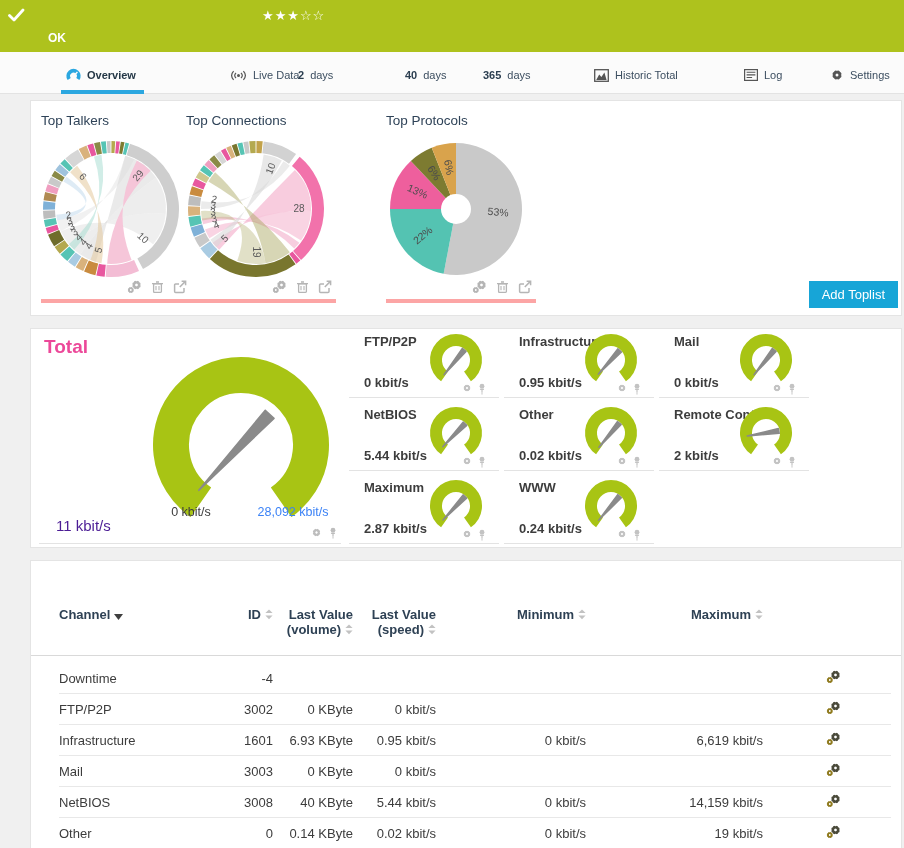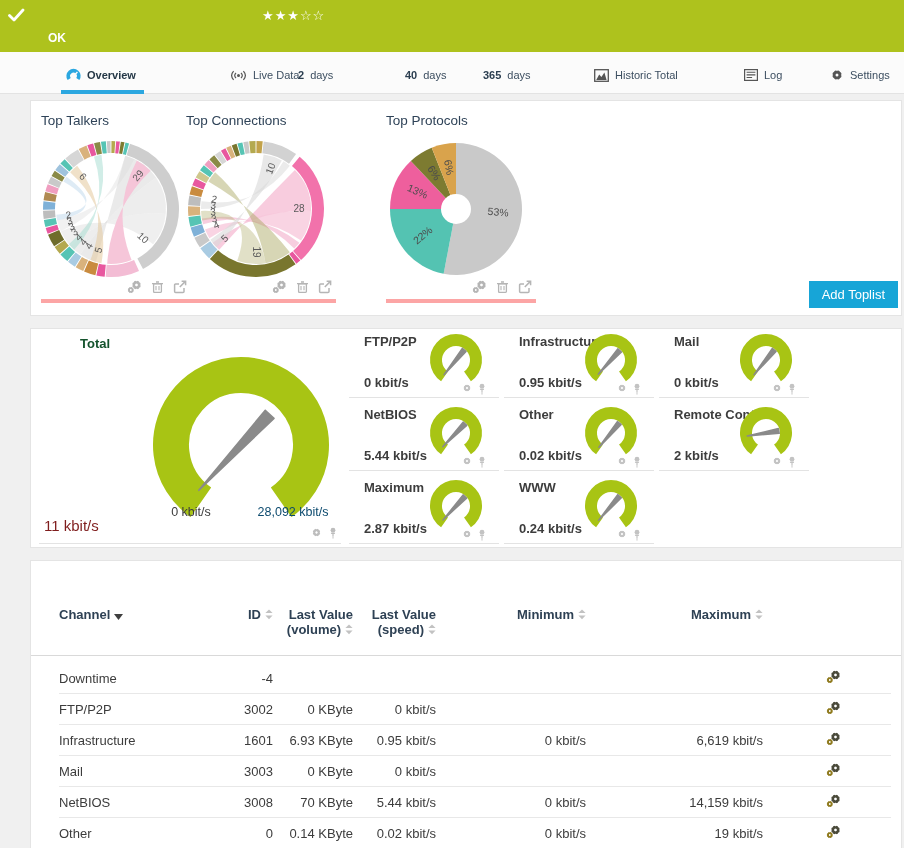--- a/index.html
+++ b/index.html
@@ -29,25 +29,25 @@
   #panel-gauges{top:328px;height:220px;}
   #panel-table{top:560px;height:292px;border-bottom:none;}
   
   .tl-cell{position:absolute;top:12px;width:150px;height:186px;border-bottom:4px solid #fca5a5;}
   .tl-title{font-size:13.5px;color:#2f4358;}
   .tl-chart{position:absolute;top:26px;left:0;cursor:pointer;}
   .tl-icons{position:absolute;bottom:5px;right:4px;display:flex;gap:9px;align-items:center;}
   .tl-icons span{cursor:pointer;line-height:0;}
   .btn-add{position:absolute;top:180px;right:3px;background:#17a5d7;color:#fff;border:none;font-size:13px;font-family:"Liberation Sans",sans-serif;padding:6px 13px;cursor:pointer;}
   
-  .total-label{position:absolute;left:13px;top:7px;font-size:13px;font-weight:700;color:#14532d;margin-left:36px;}
+  .total-label{position:absolute;left:13px;top:7px;font-size:19px;font-weight:700;color:#ec4899;}
   .total-gauge{position:absolute;left:100px;top:16px;}
   .scale-min{position:absolute;left:128px;top:176px;width:64px;text-align:center;font-size:12.5px;color:#3c3c3c;}
-  .scale-max{position:absolute;left:214px;top:176px;width:96px;text-align:center;font-size:12.5px;color:#0c4a6e;}
-  .total-value{position:absolute;left:13px;top:188px;font-size:15px;color:#7f1d1d;}
+  .scale-max{position:absolute;left:214px;top:176px;width:96px;text-align:center;font-size:12.5px;color:#3b82f6;}
+  .total-value{position:absolute;left:25px;top:188px;font-size:15px;color:#4c1d95;}
   .total-icons{position:absolute;left:280px;top:198px;display:flex;gap:6px;}
   .total-divider{position:absolute;left:8px;top:214px;width:302px;border-top:1px solid #e3e3e3;}
   .g-cell{position:absolute;width:150px;height:69px;border-bottom:1px solid #e3e3e3;box-sizing:border-box;}
   .g-name{position:absolute;left:15px;top:5px;font-size:13px;font-weight:700;color:#3d3d3d;white-space:nowrap;}
   .g-svg{position:absolute;right:12px;top:5px;}
   .g-value{position:absolute;left:15px;bottom:7px;font-size:13px;font-weight:700;color:#3d3d3d;}
   .g-icons{position:absolute;right:12px;bottom:2px;display:flex;gap:5px;}
   .g-icons span,.total-icons span{cursor:pointer;line-height:0;}
   
   .th{position:absolute;font-size:13px;font-weight:700;color:#2e4154;white-space:nowrap;cursor:pointer;}
@@ -740,21 +740,21 @@
             <line x1="2.6355613603826633" y1="10.494274877538931" x2="1.090033711436016" y2="11.150312442272423" stroke="#8f7a1e" stroke-width="1.38"></line>
             <line x1="2.627112423973014" y1="9.526122659328871" x2="1.0703707321553777" y2="8.897158188983555" stroke="#8f7a1e" stroke-width="1.38"></line>
             <line x1="3.3057251224610673" y1="8.835561360382663" x2="2.6496875577275754" y2="7.290033711436017" stroke="#8f7a1e" stroke-width="1.38"></line>
             <circle cx="3.8" cy="10" r="1.7939999999999998" fill="none" stroke="#8f7a1e" stroke-width="1.656"></circle>
           </svg></span>
     <span class="rb"></span>
       </div>
       <div class="t-row" style="top: 226px;">
         <span class="t-cell" style="left:28px">NetBIOS</span>
     <span class="t-cell" style="right:628px">3008</span>
-    <span class="t-cell" style="right:548px">70 KByte</span>
+    <span class="t-cell" style="right:548px">40 KByte</span>
     <span class="t-cell" style="right:465px">5.44 kbit/s</span>
     <span class="t-cell" style="right:315px">0 kbit/s</span>
     <span class="t-cell" style="right:138px">14,159 kbit/s</span>
     <span class="t-cell gear-btn" style="right:60px;top:7px"><svg width="15" height="14" viewBox="0 0 15 14">
             <line x1="10.17991096704988" y1="3.3171613039612806" x2="11.082338250588812" y2="1.0835753983098897" stroke="#4a4a3a" stroke-width="1.9799999999999998"></line>
             <line x1="11.170716309016179" y1="4.290823001791968" x2="13.388212500983109" y2="3.349551713261307" stroke="#4a4a3a" stroke-width="1.9799999999999998"></line>
             <line x1="11.182838696038718" y1="5.679910967049881" x2="13.41642460169011" y2="6.582338250588813" stroke="#4a4a3a" stroke-width="1.9799999999999998"></line>
             <line x1="10.209176998208033" y1="6.6707163090161785" x2="11.150448286738694" y2="8.888212500983107" stroke="#4a4a3a" stroke-width="1.9799999999999998"></line>
             <line x1="8.82008903295012" y1="6.682838696038719" x2="7.917661749411188" y2="8.91642460169011" stroke="#4a4a3a" stroke-width="1.9799999999999998"></line>
             <line x1="7.8292836909838215" y1="5.709176998208032" x2="5.611787499016892" y2="6.650448286738692" stroke="#4a4a3a" stroke-width="1.9799999999999998"></line>

